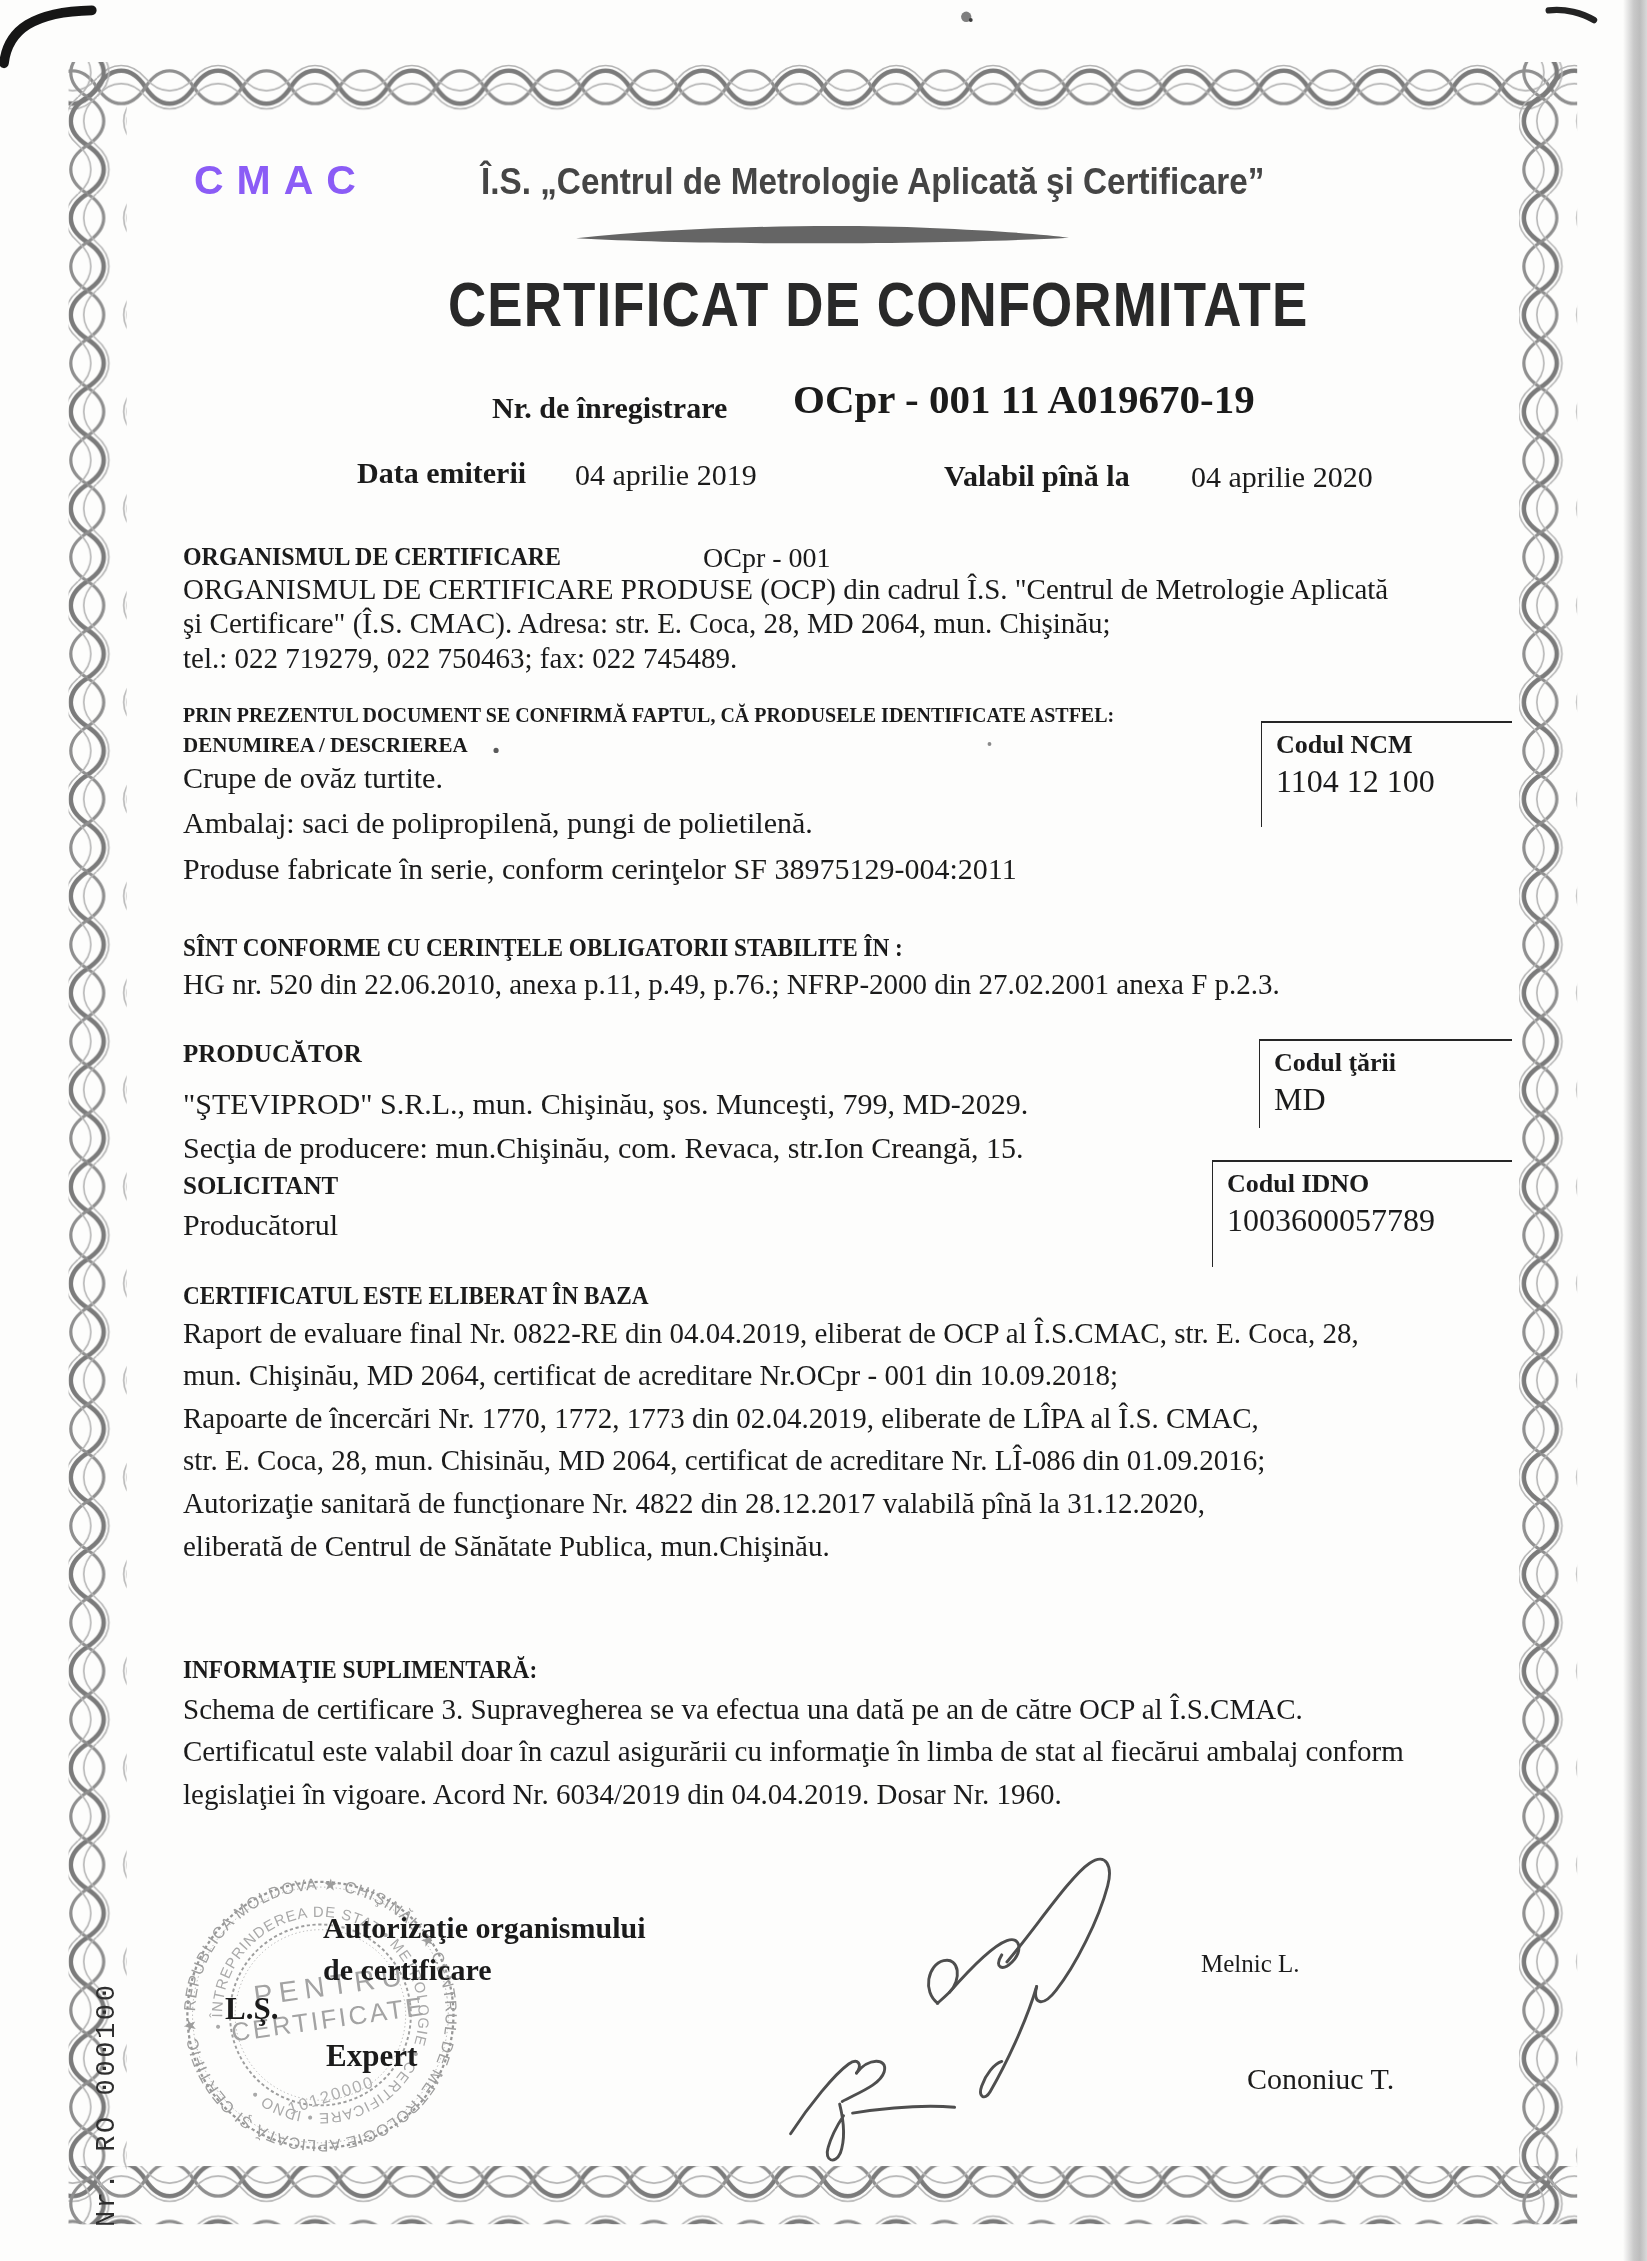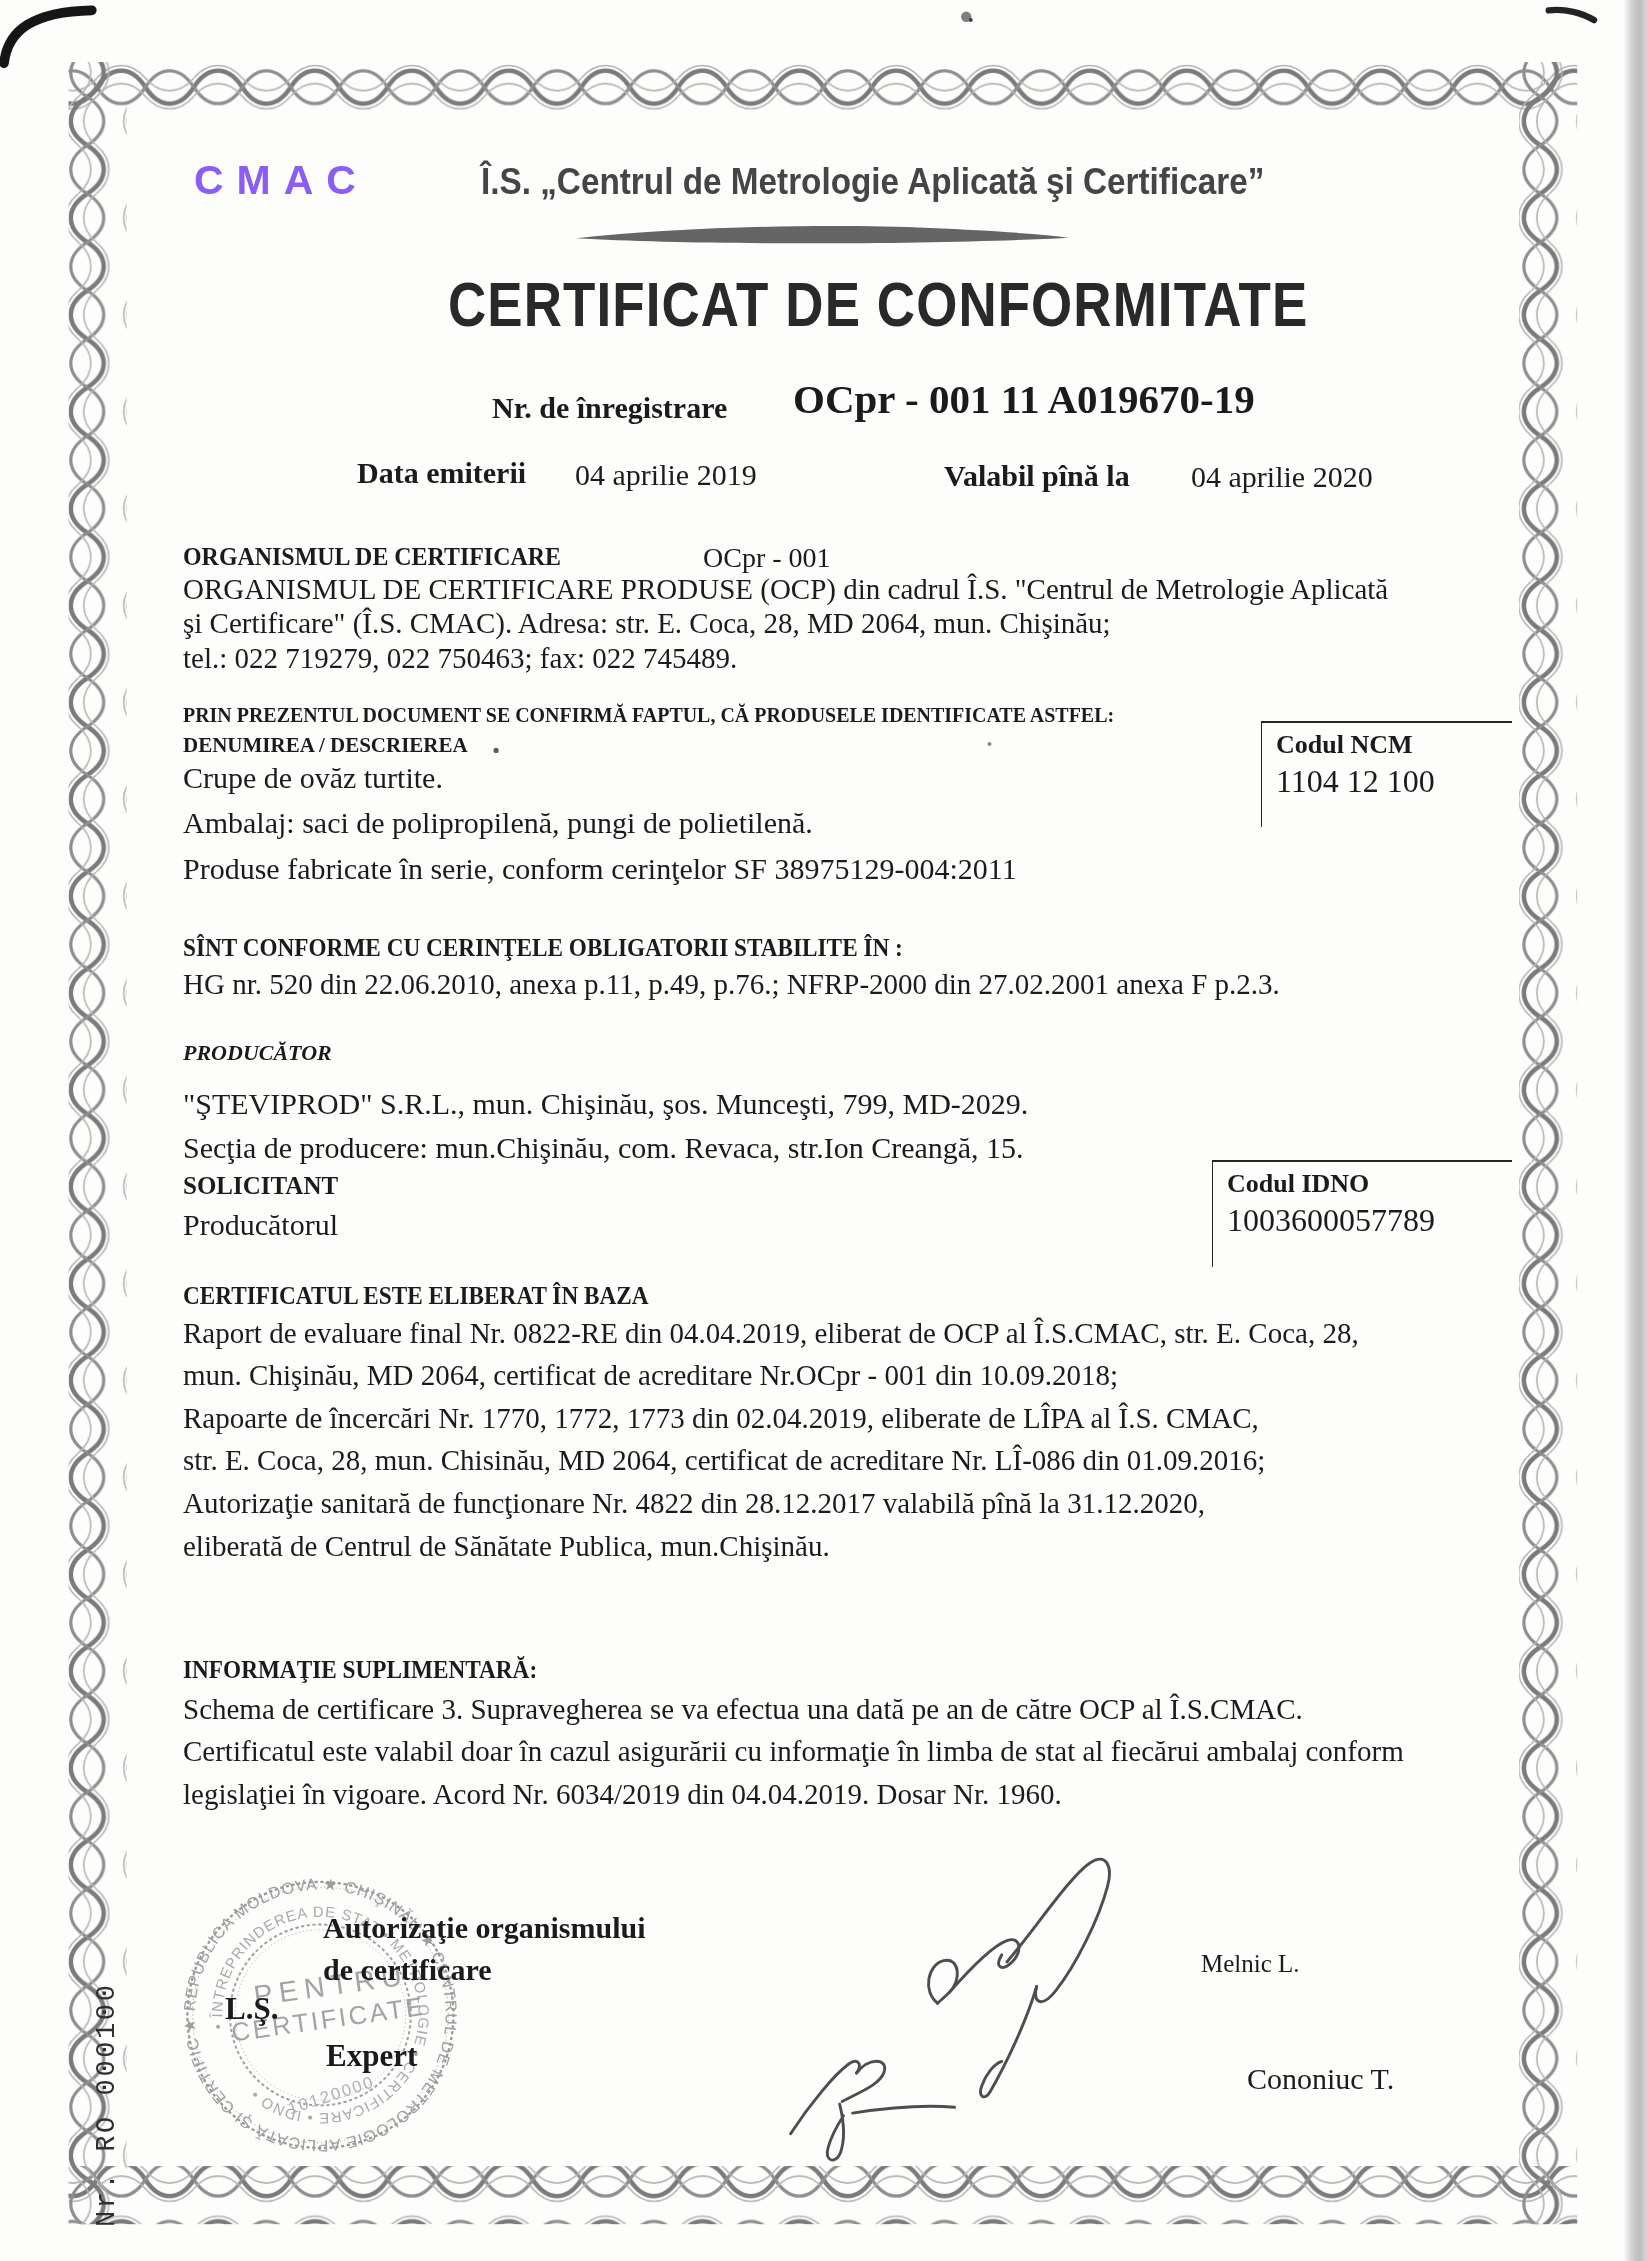--- a/index.html
+++ b/index.html
@@ -124,21 +124,25 @@
   <div class="t txt" style="left:183px;top:853px;font-size:30px;">Produse fabricate în serie, conform cerinţelor SF 38975129-004:2011</div>
 
   <div class="codebox txt" style="left:1261px;top:721px;width:236px;height:97px;">
     <div class="lbl">Codul NCM</div>
     <div class="val">1104 12 100</div>
   </div>
 
   <div class="t b txt" style="left:183px;top:935px;font-size:25px;transform:scaleX(.93);transform-origin:0 0;">SÎNT CONFORME CU CERINŢELE OBLIGATORII STABILITE ÎN :</div>
   <div class="t txt" style="left:183px;top:969px;font-size:29px;">HG nr. 520 din 22.06.2010, anexa p.11, p.49, p.76.; NFRP-2000 din 27.02.2001 anexa F p.2.3.</div>
 
-  <div class="t b txt" style="left:183px;top:1041px;font-size:22px;font-style:italic;">PRODUCĂTOR</div>
+  <div class="t b txt" style="left:183px;top:1041px;font-size:25px;">PRODUCĂTOR</div>
+  <div class="codebox txt" style="left:1259px;top:1039px;width:238px;height:80px;">
+    <div class="lbl">Codul ţării</div>
+    <div class="val">MD</div>
+  </div>
   <div class="t txt" style="left:183px;top:1088px;font-size:30px;">"ŞTEVIPROD" S.R.L., mun. Chişinău, şos. Munceşti, 799, MD-2029.</div>
   <div class="t txt" style="left:183px;top:1132px;font-size:30px;">Secţia de producere: mun.Chişinău, com. Revaca, str.Ion Creangă, 15.</div>
 
   <div class="t b txt" style="left:183px;top:1173px;font-size:25px;">SOLICITANT</div>
   <div class="codebox txt" style="left:1212px;top:1160px;width:285px;height:98px;">
     <div class="lbl">Codul IDNO</div>
     <div class="val">1003600057789</div>
   </div>
   <div class="t txt" style="left:183px;top:1209px;font-size:30px;">Producătorul</div>
 

